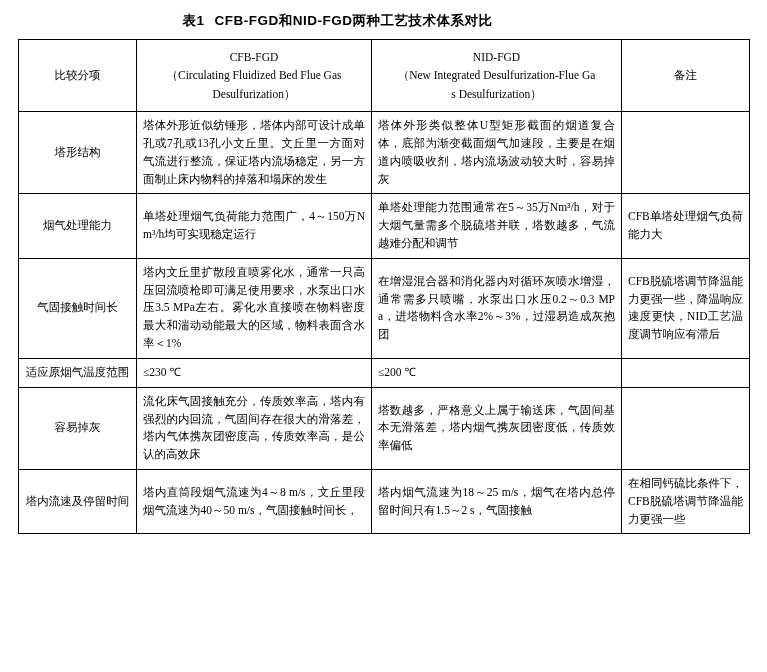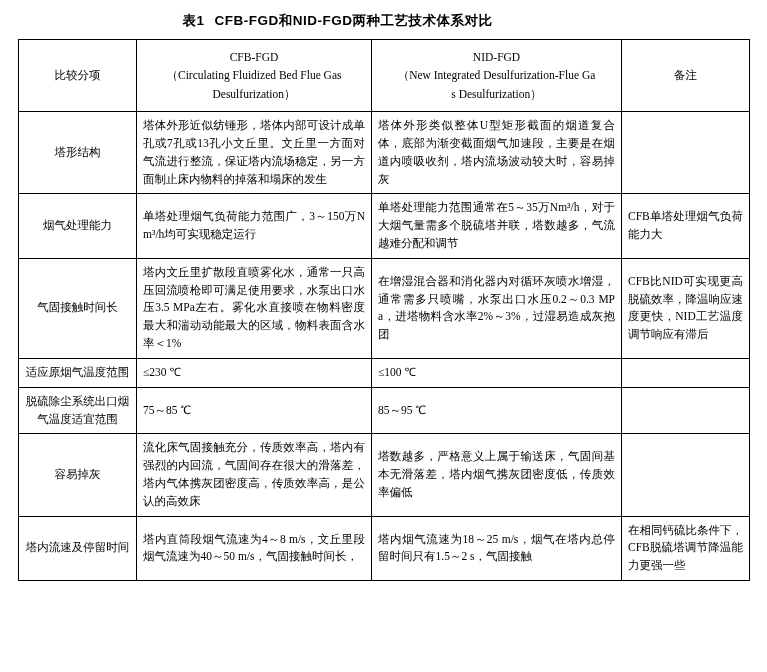--- a/index.html
+++ b/index.html
@@ -109,40 +109,34 @@
     </thead>
     <tbody>
       <tr>
         <td class="cell-item">塔形结构</td>
         <td class="cell-body">塔体外形近似纺锤形，塔体内部可设计成单孔或7孔或13孔小文丘里。文丘里一方面对气流进行整流，保证塔内流场稳定，另一方面制止床内物料的掉落和塌床的发生</td>
         <td class="cell-body">塔体外形类似整体U型矩形截面的烟道复合体，底部为渐变截面烟气加速段，主要是在烟道内喷吸收剂，塔内流场波动较大时，容易掉灰</td>
         <td class="cell-note"></td>
       </tr>
       <tr>
         <td class="cell-item">烟气处理能力</td>
-        <td class="cell-body">单塔处理烟气负荷能力范围广，3～150万Nm³/h均可实现稳定运行</td>
+        <td class="cell-body">单塔处理烟气负荷能力范围广，4～150万Nm³/h均可实现稳定运行</td>
         <td class="cell-body">单塔处理能力范围通常在5～35万Nm³/h，对于大烟气量需多个脱硫塔并联，塔数越多，气流越难分配和调节</td>
         <td class="cell-note">CFB单塔处理烟气负荷能力大</td>
       </tr>
       <tr>
         <td class="cell-item">气固接触时间长</td>
         <td class="cell-body">塔内文丘里扩散段直喷雾化水，通常一只高压回流喷枪即可满足使用要求，水泵出口水压3.5 MPa左右。雾化水直接喷在物料密度最大和湍动动能最大的区域，物料表面含水率＜1%</td>
         <td class="cell-body">在增湿混合器和消化器内对循环灰喷水增湿，通常需多只喷嘴，水泵出口水压0.2～0.3 MPa，进塔物料含水率2%～3%，过湿易造成灰抱团</td>
-        <td class="cell-note">CFB比NID可实现更高脱硫效率，降温响应速度更快，NID工艺温度调节响应有滞后</td>
+        <td class="cell-note">CFB脱硫塔调节降温能力更强一些，降温响应速度更快，NID工艺温度调节响应有滞后</td>
       </tr>
       <tr class="short-row">
         <td class="cell-item">适应原烟气温度范围</td>
         <td class="cell-body">≤230 ℃</td>
-        <td class="cell-body">≤100 ℃</td>
-        <td class="cell-note"></td>
-      </tr>
-      <tr>
-        <td class="cell-item">脱硫除尘系统出口烟气温度适宜范围</td>
-        <td class="cell-body">75～85 ℃</td>
-        <td class="cell-body">85～95 ℃</td>
+        <td class="cell-body">≤200 ℃</td>
         <td class="cell-note"></td>
       </tr>
       <tr>
         <td class="cell-item">容易掉灰</td>
         <td class="cell-body">流化床气固接触充分，传质效率高，塔内有强烈的内回流，气固间存在很大的滑落差，塔内气体携灰团密度高，传质效率高，是公认的高效床</td>
         <td class="cell-body">塔数越多，严格意义上属于输送床，气固间基本无滑落差，塔内烟气携灰团密度低，传质效率偏低</td>
         <td class="cell-note"></td>
       </tr>
       <tr>
         <td class="cell-item">塔内流速及停留时间</td>

